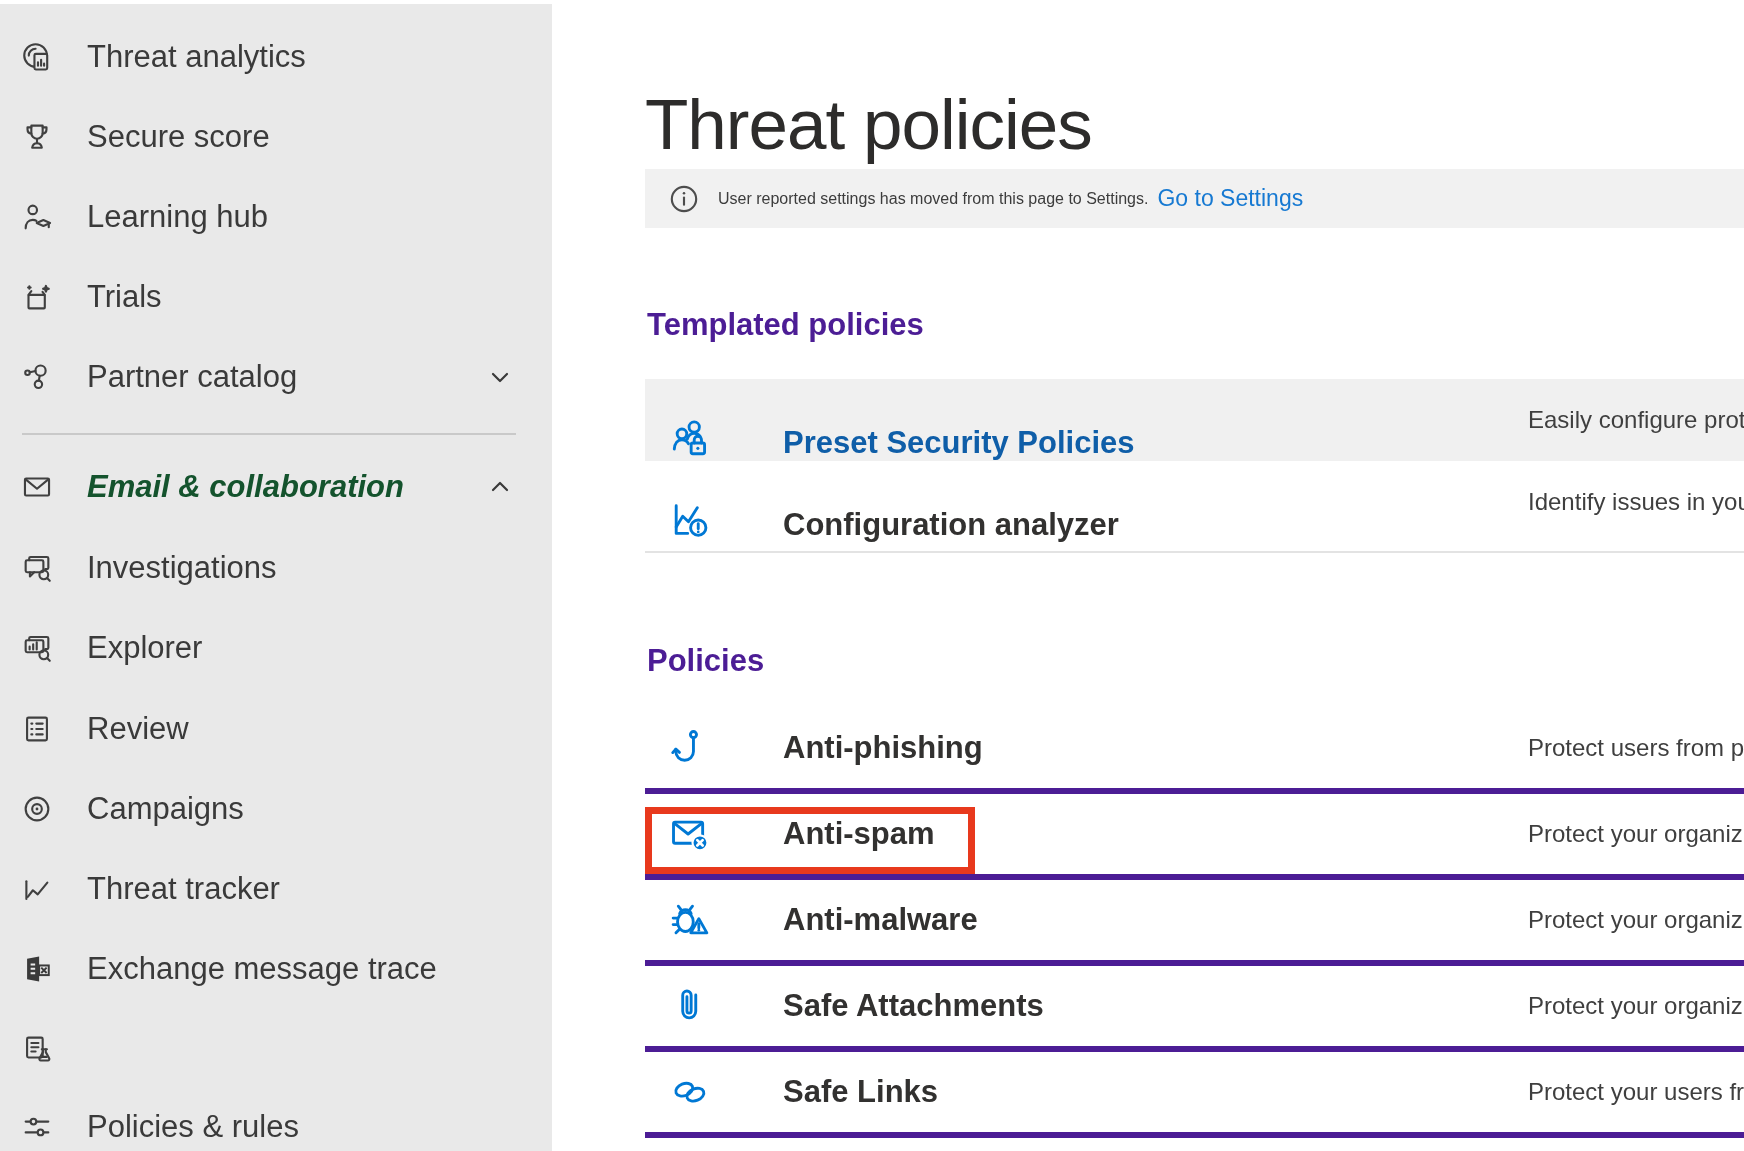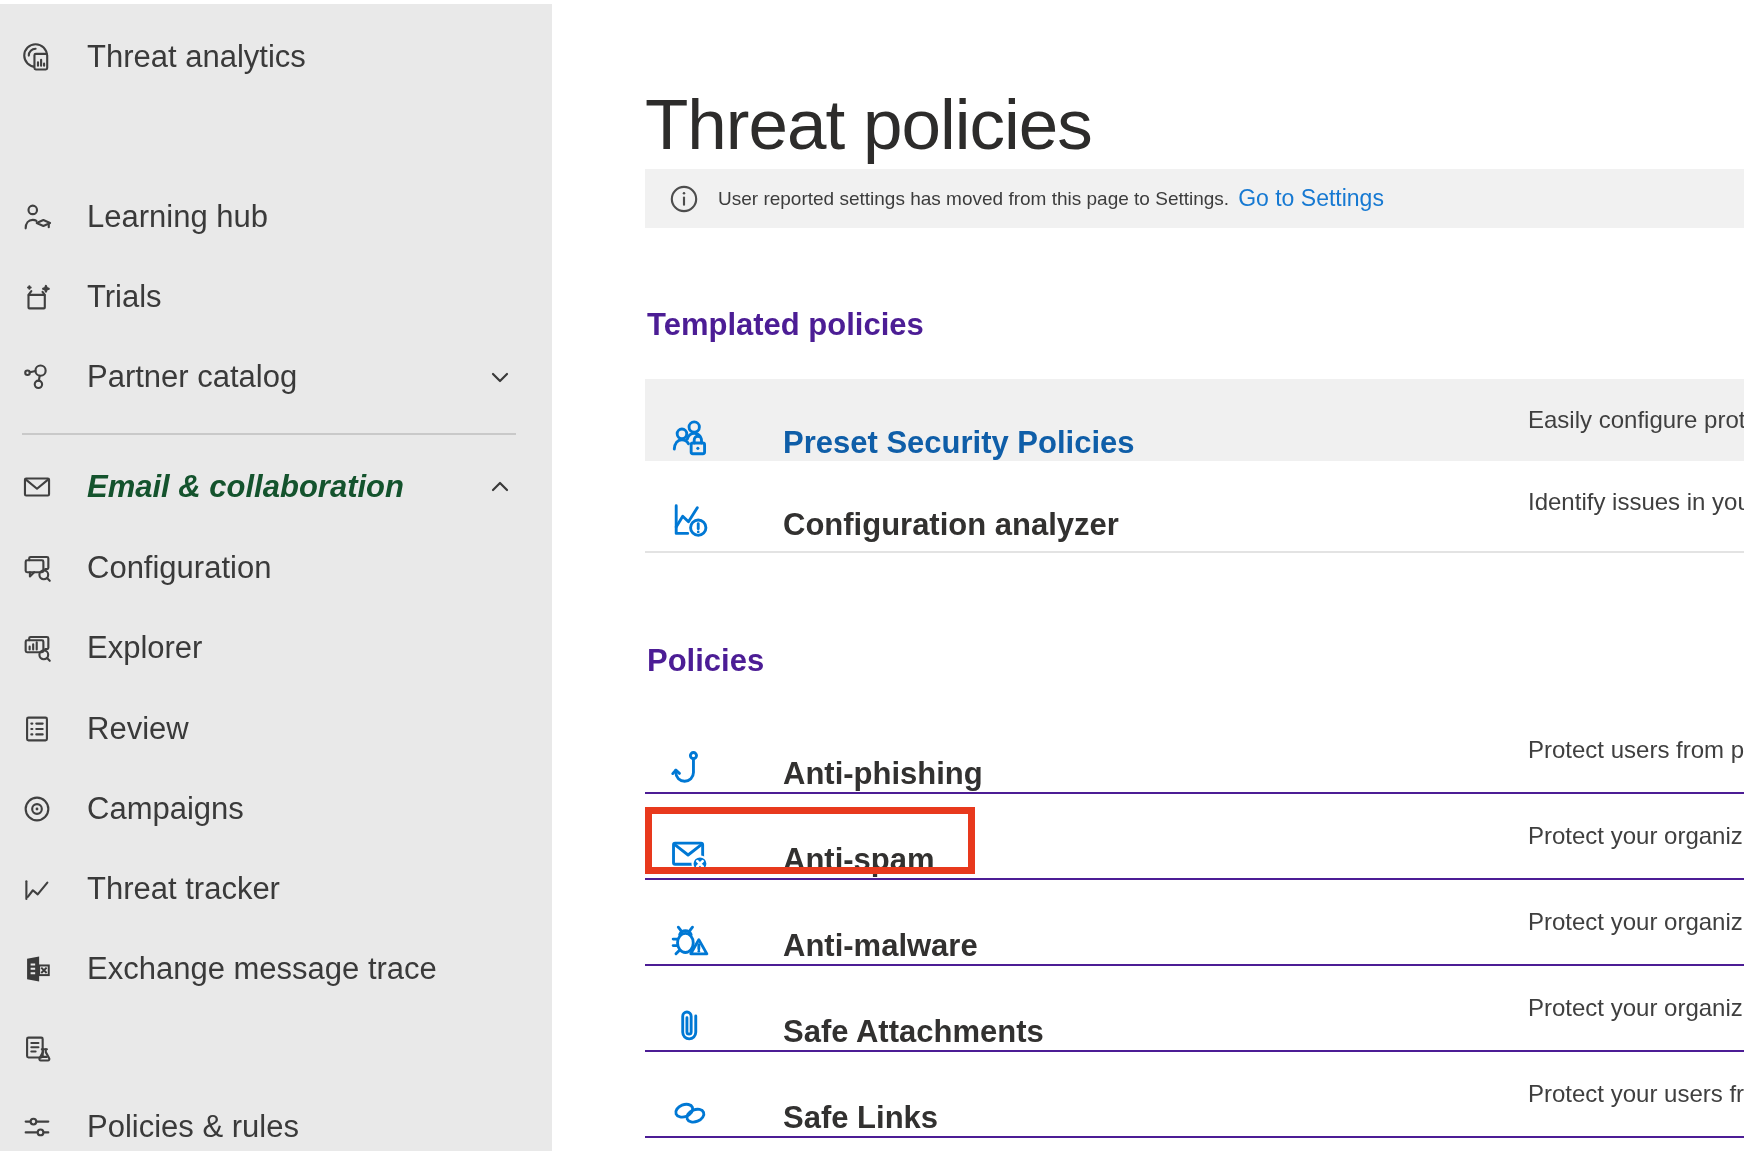--- a/index.html
+++ b/index.html
@@ -16,33 +16,33 @@
   .sb-icon svg{width:34px;height:34px;}
   .sb-label{margin-left:33px;font-size:31px;color:#3a3a3a;white-space:nowrap;}
   .sb-label.bold{font-weight:700;color:#14532d;font-style:italic;}
   .sb-chevron{position:absolute;left:486px;top:50%;margin-top:-14px;width:28px;height:28px;}
   .sb-divider{position:absolute;left:22px;top:429px;width:494px;height:0;border-top:2px solid #c9c9c9;}
 
   
   .main-title{position:absolute;left:645px;top:38px;font-size:71px;line-height:70px;font-weight:400;color:#2d2c2b;letter-spacing:-1px;}
   .banner{position:absolute;left:645px;top:165px;width:1099px;height:59px;background:#f1f1f1;display:flex;align-items:center;}
   .banner-icon{margin-left:22px;width:34px;height:34px;flex:0 0 34px;}
-  .banner-text{margin-left:17px;font-size:19px;color:#3c3c3c;white-space:nowrap;}
+  .banner-text{margin-left:17px;font-size:16px;color:#3c3c3c;white-space:nowrap;}
   .banner-link{margin-left:9px;font-size:23px;color:#1679d2;white-space:nowrap;cursor:pointer;}
 
   .section-heading{position:absolute;left:647px;font-size:31px;font-weight:700;color:#4c1d95;white-space:nowrap;}
   .h-templated{top:303px;}
   .h-policies{top:639px;}
 
   .rows{position:absolute;left:645px;width:1099px;}
   .rows-templated{top:375px;height:172px;border-bottom:2px solid #e3e3e3;}
   .rows-policies{top:704px;}
   .prow{position:relative;width:1099px;display:flex;align-items:center;cursor:pointer;}
   .prow-t{height:82px;align-items:flex-end;}
-  .prow-p{height:86px;border-bottom:2px solid #4c1d95;box-sizing:border-box;align-items:flex-end;}
+  .prow-p{height:86px;border-bottom:6px solid #4c1d95;box-sizing:border-box;}
   .prow.hovered{background:#f0f0f0;}
   .prow-icon{margin-left:22px;width:46px;height:46px;flex:0 0 46px;display:flex;align-items:center;justify-content:center;}
   .prow-icon svg{width:46px;height:46px;}
   .prow-label{margin-left:70px;font-size:31px;font-weight:600;color:#323130;white-space:nowrap;}
   .prow-label.linkblue{color:#0f5ea8;}
   .prow-desc{position:absolute;left:883px;top:50%;transform:translateY(-50%);font-size:24px;color:#3f3f3f;white-space:nowrap;}
 
   .annotation-box{position:absolute;left:645px;top:803px;width:330px;height:67px;border:7px solid #e8391d;box-sizing:border-box;pointer-events:none;z-index:5;}
 
   svg{display:block;}
@@ -61,20 +61,32 @@
         <svg viewBox="0 0 24 24">
             <circle class="s1" cx="11" cy="11" r="8"></circle>
             <path class="s1" d="M11 6.2a4.8 4.8 0 0 0-4.8 4.8"></path>
             <rect x="10.2" y="9.8" width="9" height="11" rx="1" fill="#e9e9e9" stroke="#404040" stroke-width="1.5"></rect>
             <path class="s1" d="M12.7 18.2v-2.5M14.9 18.2v-4.2M17 18.2v-1.6"></path>
           </svg>
       </span>
       <span class="sb-label">Threat analytics</span>
     </div>
 
+    <div class="sb-item" style="top:93px">
+      <span class="sb-icon">
+        <svg viewBox="0 0 24 24">
+            <path class="s1" d="M8 4h8v5.2a4 4 0 0 1-8 0z"></path>
+            <path class="s1" d="M8 5.2H5.3v1.4A3.1 3.1 0 0 0 8 9.6"></path>
+            <path class="s1" d="M16 5.2h2.7v1.4A3.1 3.1 0 0 1 16 9.6"></path>
+            <path class="s1" d="M12 13.4v3"></path>
+            <path class="s1" d="M8.6 19.6c.3-2 1.6-3.2 3.4-3.2s3.1 1.2 3.4 3.2z"></path>
+          </svg>
+      </span>
+      <span class="sb-label">Secure score</span>
+    </div>
 
     <div class="sb-item" style="top:173px">
       <span class="sb-icon">
         <svg viewBox="0 0 24 24">
             <circle class="s1" cx="9" cy="7" r="3"></circle>
             <path class="s1" d="M4 20c0-3.6 2-6 5-6 1 0 1.9.25 2.6.75"></path>
             <path class="s1" d="M11.8 16.2l4.7-2.1 4.7 2.1-4.7 2.1z"></path>
             <path class="s1" d="M20.3 16.6v2.6"></path>
           </svg>
       </span>
@@ -130,21 +142,21 @@
     <div class="sb-item" style="top:524px">
       <span class="sb-icon">
         <svg viewBox="0 0 24 24">
             <path class="s1" d="M6.5 6.5V5.2a1 1 0 0 1 1-1H19a1 1 0 0 1 1 1v6.6a1 1 0 0 1-1 1h-1.2"></path>
             <rect class="s1" x="4" y="6.5" width="12.5" height="8.5" rx="1"></rect>
             <path class="s1" d="M7 15v3l3-3"></path>
             <circle class="s1" cx="16.8" cy="16.8" r="3.1"></circle>
             <path class="s1" d="M19.1 19.1L21 21"></path>
           </svg>
       </span>
-      <span class="sb-label">Configuration</span>
+      <span class="sb-label">Investigations</span>
     </div>
 
     <div class="sb-item" style="top:604px">
       <span class="sb-icon">
         <svg viewBox="0 0 24 24">
             <path class="s1" d="M6.5 6.5V5.2a1 1 0 0 1 1-1H19a1 1 0 0 1 1 1v6.6a1 1 0 0 1-1 1h-1.2"></path>
             <rect class="s1" x="4" y="6.5" width="12.5" height="8.5" rx="1"></rect>
             <path class="s1" d="M6.8 13v-2M9.3 13V9.4M11.8 13V8"></path>
             <circle class="s1" cx="16.8" cy="16.8" r="3.1"></circle>
             <path class="s1" d="M19.1 19.1L21 21"></path>

